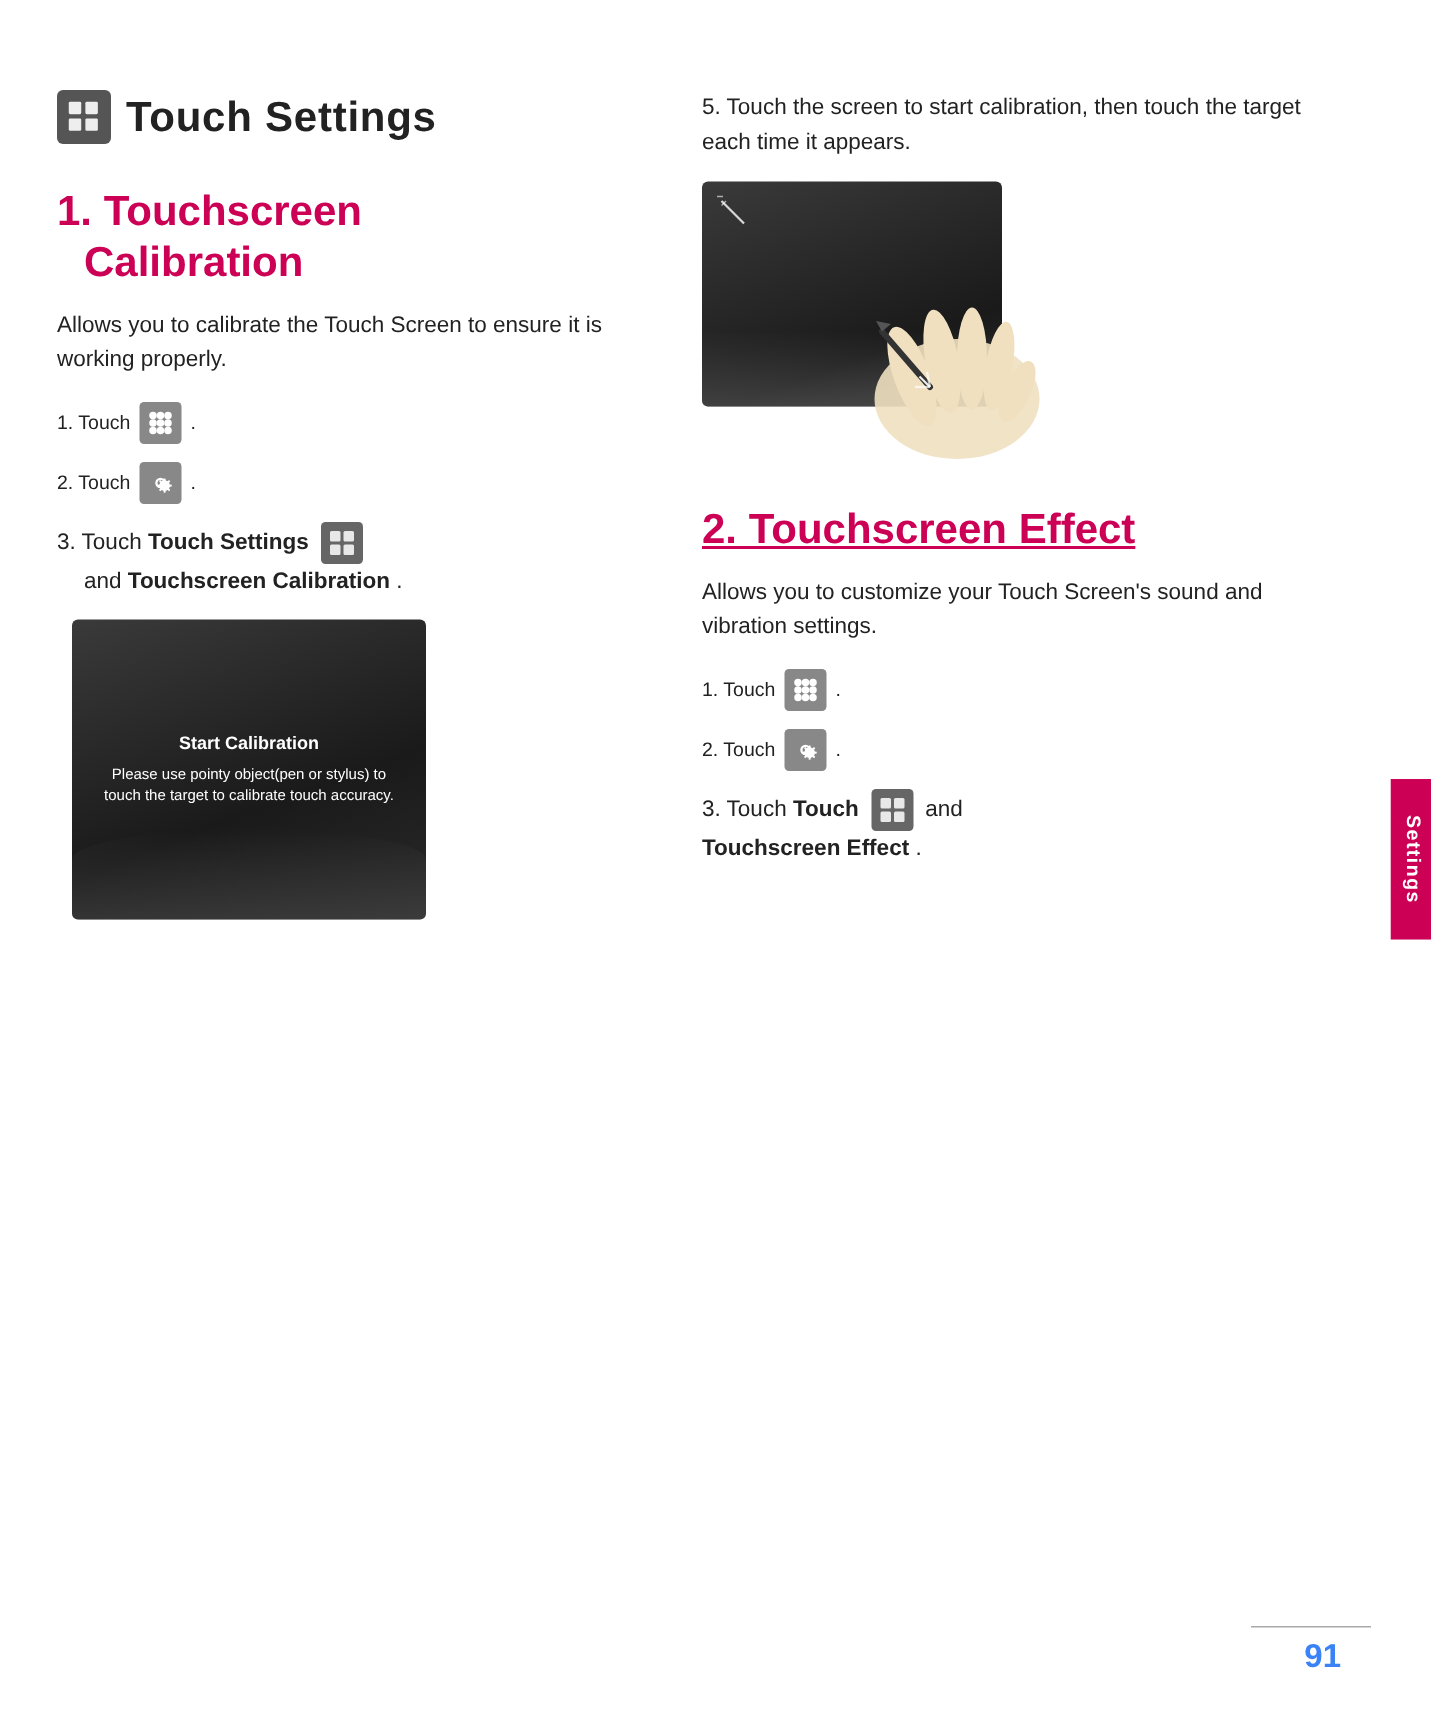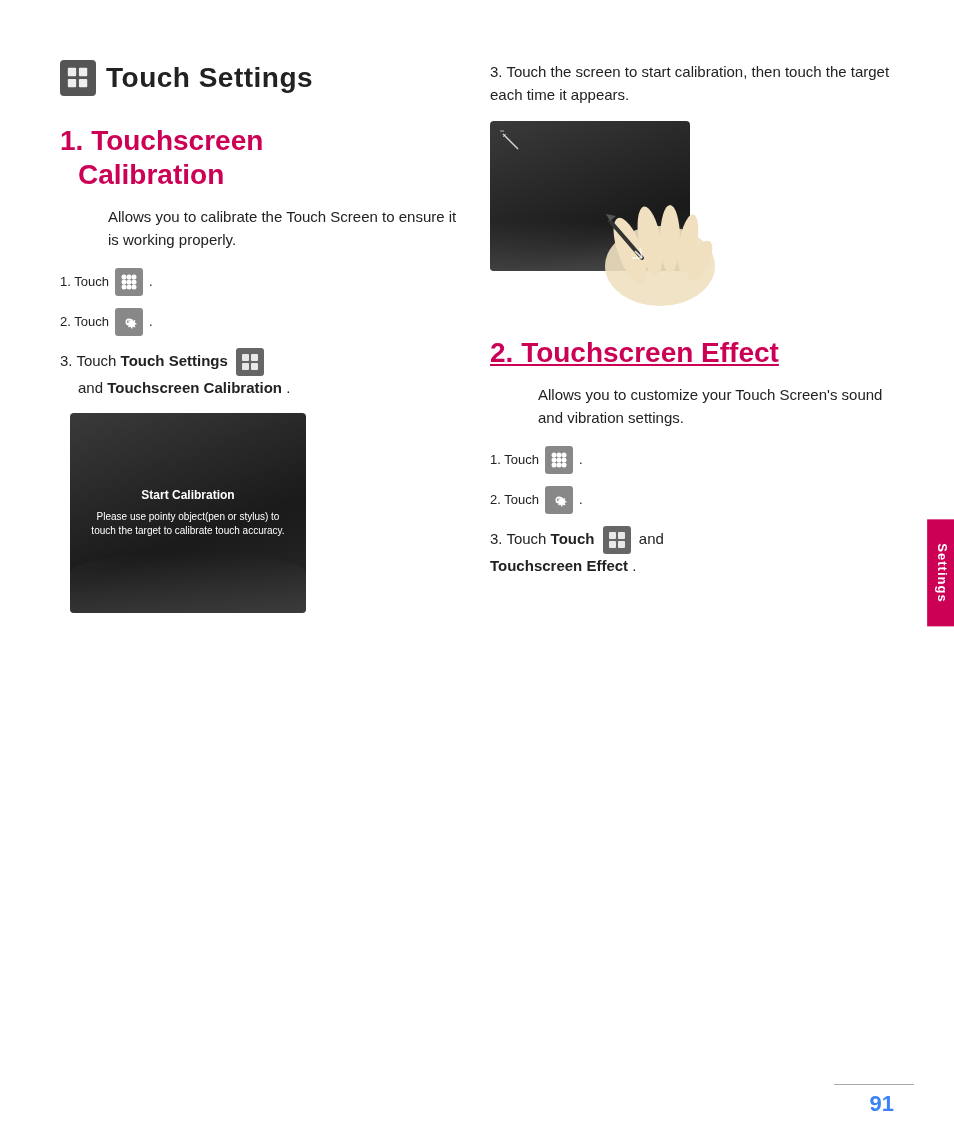--- a/index.html
+++ b/index.html
@@ -10,21 +10,21 @@
       font-family: Arial, Helvetica, sans-serif;
       font-size: 15px;
       color: #222;
       position: relative;
       overflow: hidden;
     }
 
     .page {
       display: flex;
       flex-direction: row;
-      padding: 60px 40px 40px 60px;
+      padding: 60px 40px 40px 38px;
       gap: 30px;
     }
 
     
     .col-left {
       flex: 1;
       max-width: 400px;
     }
 
     
@@ -68,21 +68,20 @@
       color: #cc0055;
       margin-bottom: 14px;
       line-height: 1.2;
     }
 
     .section-body {
       font-size: 15px;
       line-height: 1.55;
       color: #222;
       margin-bottom: 16px;
-      margin-left: 48px;
     }
 
     
     .step {
       display: flex;
       align-items: center;
       gap: 6px;
       margin-bottom: 12px;
       font-size: 13px;
       line-height: 1.4;
@@ -297,21 +296,21 @@
       <div class="screen-mockup-text">
         <div class="title">Start Calibration</div>
         <div class="body">Please use pointy object(pen or stylus) to touch the target to calibrate touch accuracy.</div>
       </div>
     </div>
 
   </div>
 
   <div class="col-right">
 
-    <p class="step4-text">3. Touch the screen to start calibration, then touch the target each time it appears.</p>
+    <p class="step4-text">5. Touch the screen to start calibration, then touch the target each time it appears.</p>
 
     <div class="screen-hand-mockup">
       <div class="screen-hand-inner">
 
         <svg width="30" height="30" viewBox="0 0 30 30" style="position:absolute;top:8px;left:8px;">
           <line x1="5" y1="5" x2="20" y2="20" stroke="#fff" stroke-width="1.5" opacity="0.8"></line>
           <line x1="5" y1="8" x2="8" y2="5" stroke="#fff" stroke-width="1" opacity="0.6"></line>
           <line x1="2" y1="2" x2="6" y2="2" stroke="#fff" stroke-width="1" opacity="0.6"></line>
         </svg>
       </div>

